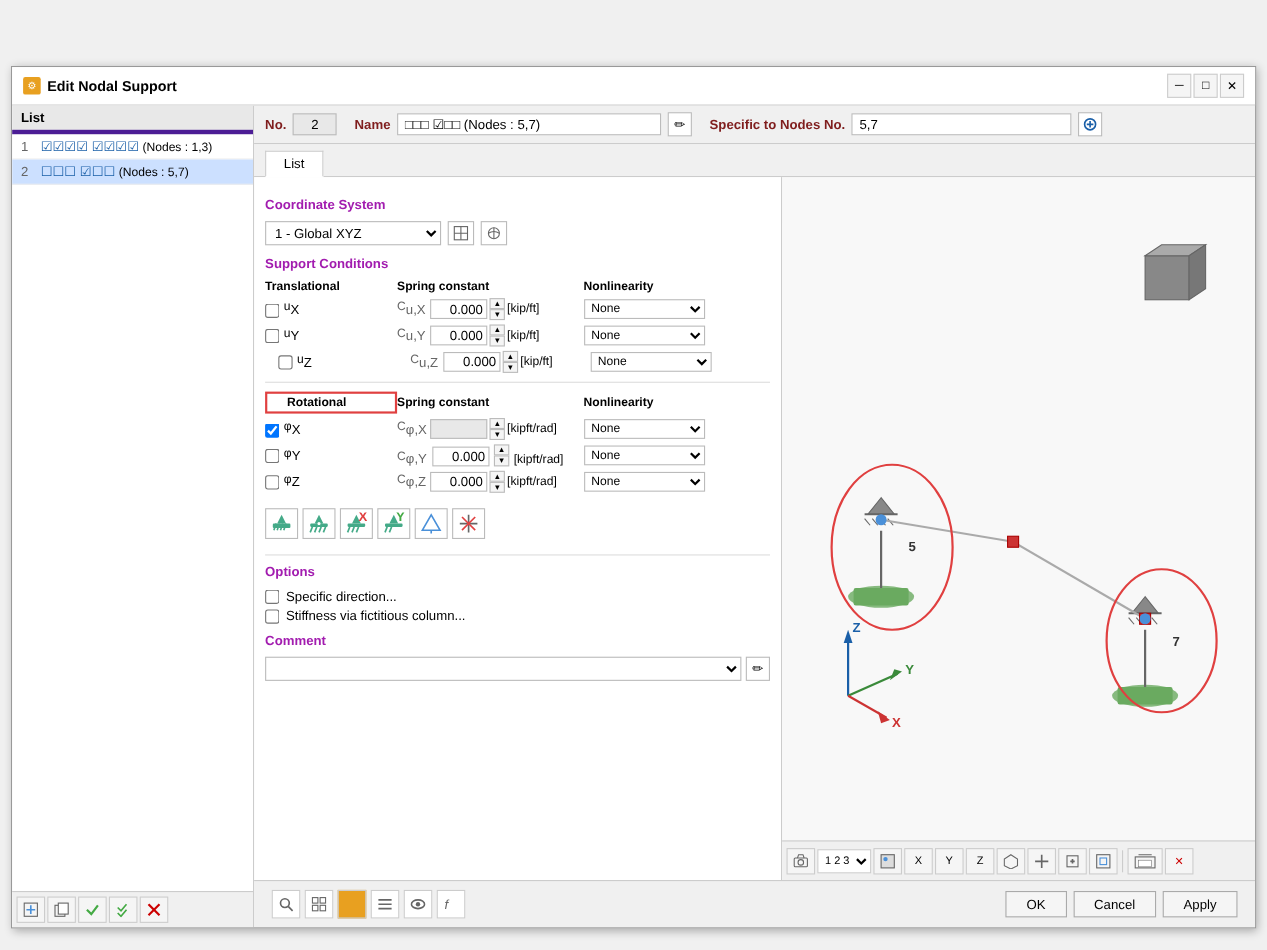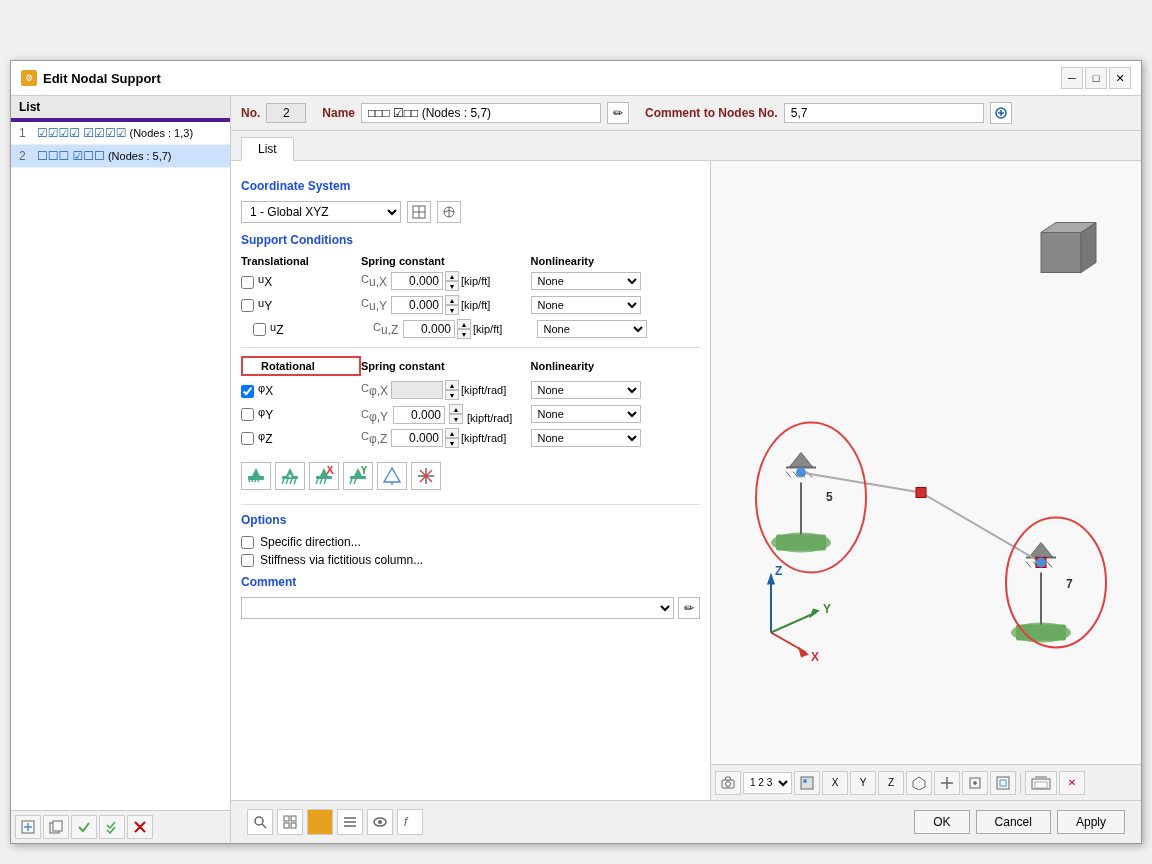--- a/index.html
+++ b/index.html
@@ -43,21 +43,21 @@
     .tab-bar { background: #f0f0f0; padding: 6px 10px 0; border-bottom: 1px solid #ccc; }
     .tab { display: inline-block; padding: 4px 16px; border: 1px solid #ccc; border-bottom: none; background: #f5f5f5; cursor: pointer; margin-right: 2px; }
     .tab.active { background: white; border-bottom: 1px solid white; margin-bottom: -1px; }
 
     
     .split-view { display: flex; flex: 1; overflow: hidden; }
 
     
     .form-panel { width: 480px; padding: 10px; background: white; border-right: 1px solid #ccc; overflow-y: auto; }
 
-    .section-title { color: #1d4ed8; font-weight: bold; margin-bottom: 8px; margin-top: 8px; }
+    .section-title { color: #a21caf; font-weight: bold; margin-bottom: 8px; margin-top: 8px; }
 
     .coord-row { display: flex; align-items: center; gap: 6px; margin-bottom: 10px; }
     .coord-select { border: 1px solid #bbb; padding: 2px 4px; background: white; width: 160px; }
     .icon-btn-sm { width: 24px; height: 22px; border: 1px solid #bbb; background: white; cursor: pointer; display: flex; align-items: center; justify-content: center; font-size: 10px; }
 
     .section-divider { border: none; border-top: 1px solid #ddd; margin: 8px 0; }
 
     .support-icons-row { display: flex; gap: 4px; padding: 6px 0; }
     .support-icon-btn { width: 30px; height: 28px; border: 1px solid #bbb; background: white; cursor: pointer; display: flex; align-items: center; justify-content: center; font-size: 14px; }
     .option-row { display: flex; align-items: center; gap: 6px; margin-bottom: 4px; }
@@ -156,21 +156,21 @@
         <div class="info-group">
           <span class="info-label">No.</span>
           <span class="info-value">2</span>
         </div>
         <div class="info-group">
           <span class="info-label">Name</span>
           <input class="name-input" type="text" value="□□□ ☑□□ (Nodes : 5,7)" style="">
           <button class="edit-btn">✏</button>
         </div>
         <div class="info-group">
-          <span class="info-label">Comment to Nodes No.</span>
+          <span class="info-label">Specific to Nodes No.</span>
           <input class="nodes-input" type="text" value="5,7" style="">
           <button class="nodes-icon-btn">
             <svg width="14" height="14" viewBox="0 0 14 14">
                 <circle cx="7" cy="7" r="5" fill="none" stroke="#1a5fa8" stroke-width="1.5"></circle>
                 <line x1="7" y1="4" x2="7" y2="10" stroke="#1a5fa8" stroke-width="1.5"></line>
                 <line x1="4" y1="7" x2="10" y2="7" stroke="#1a5fa8" stroke-width="1.5"></line>
               </svg>
           </button>
         </div>
       </div>

